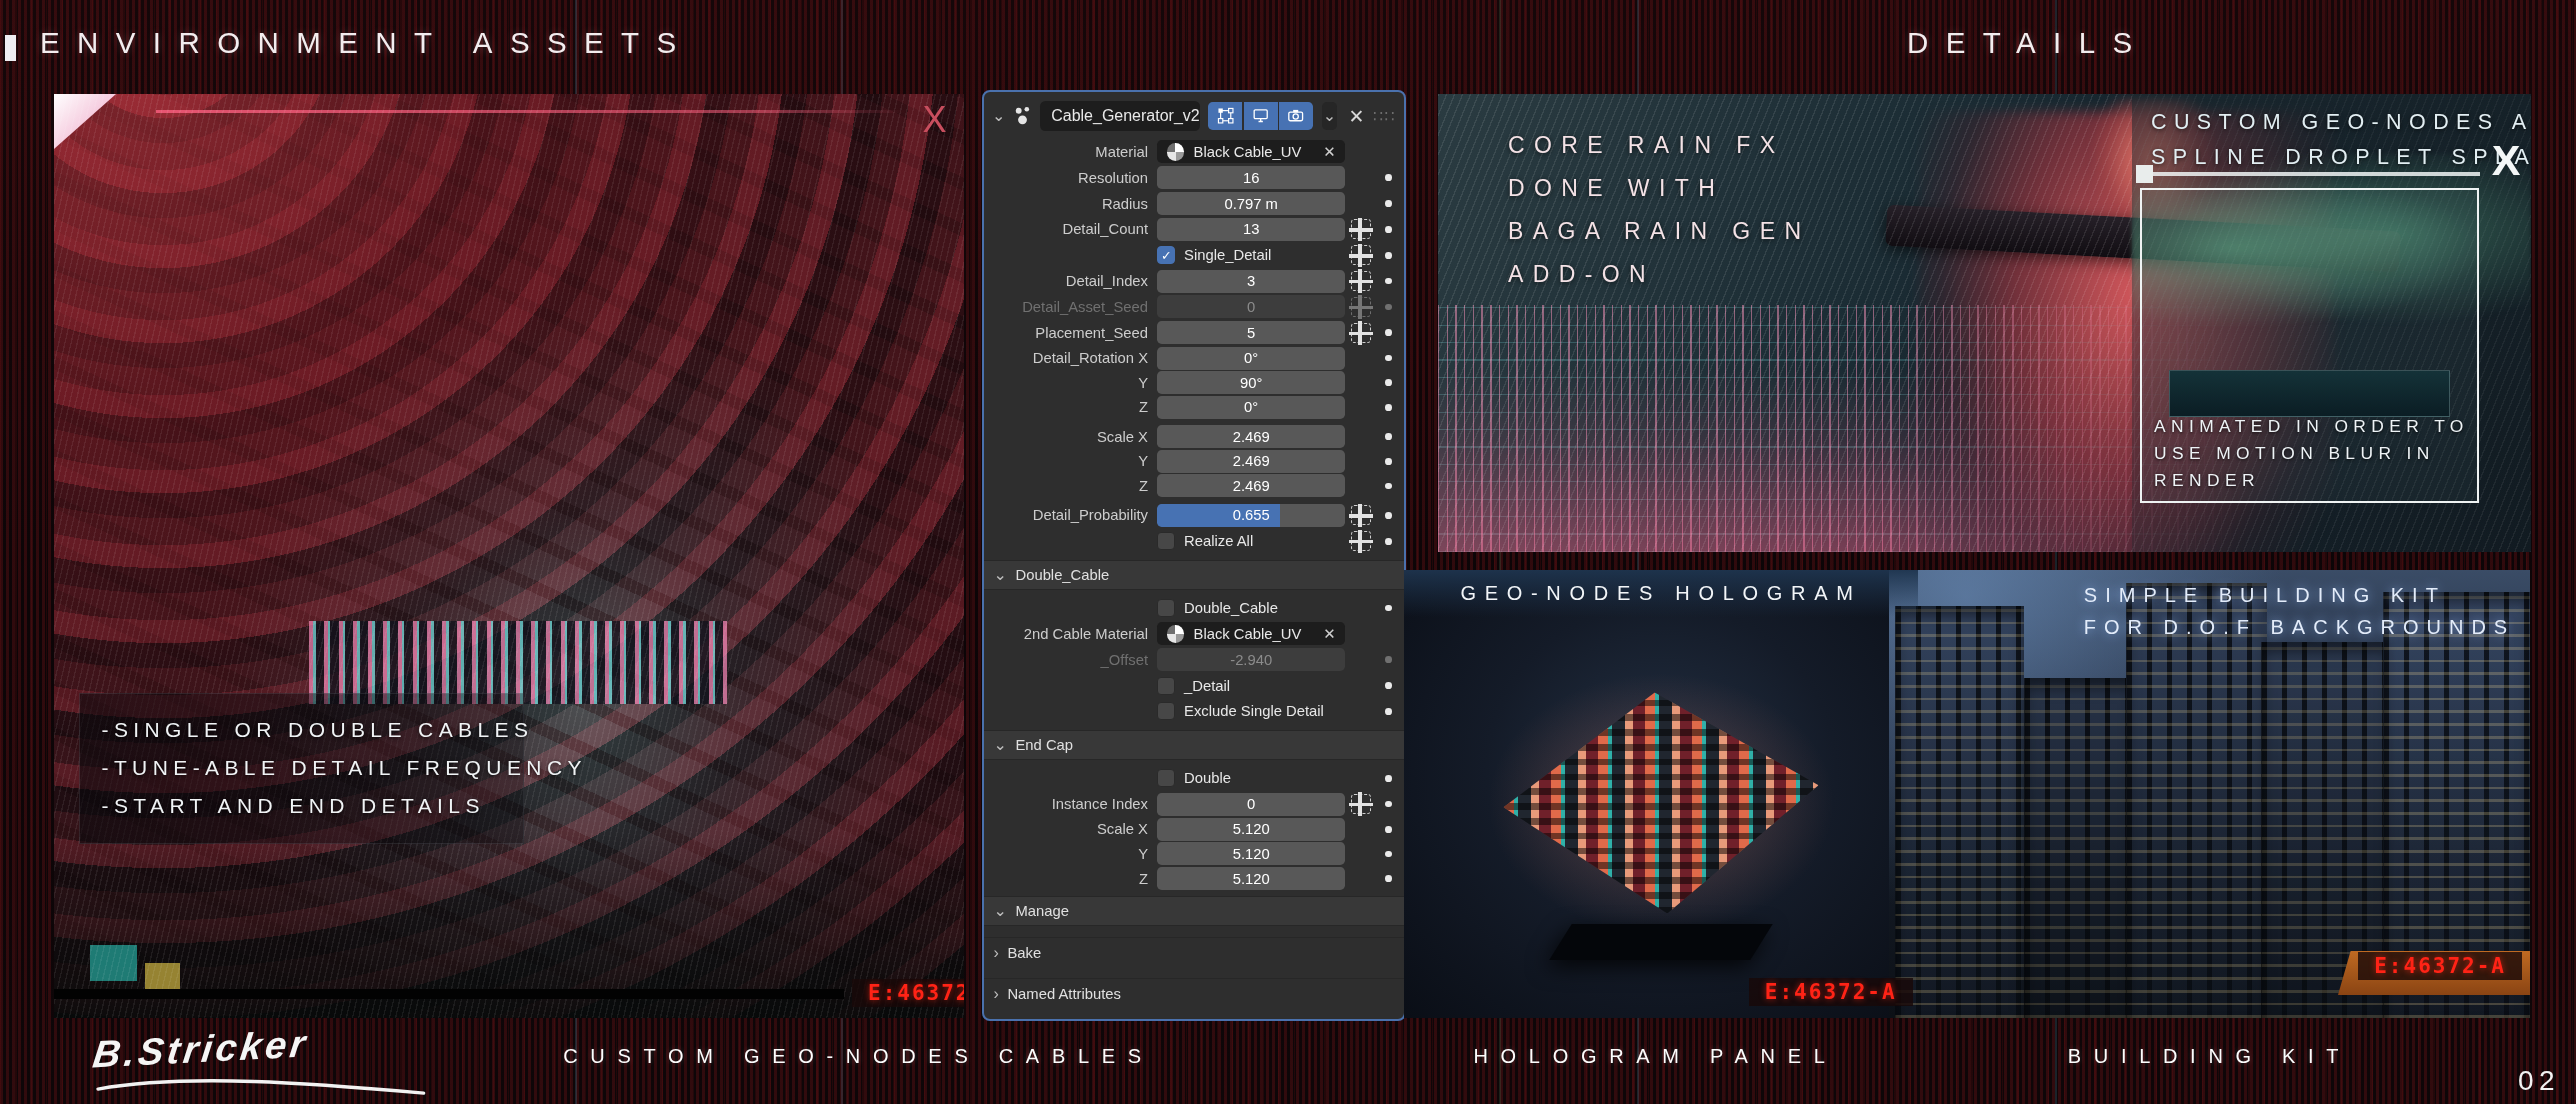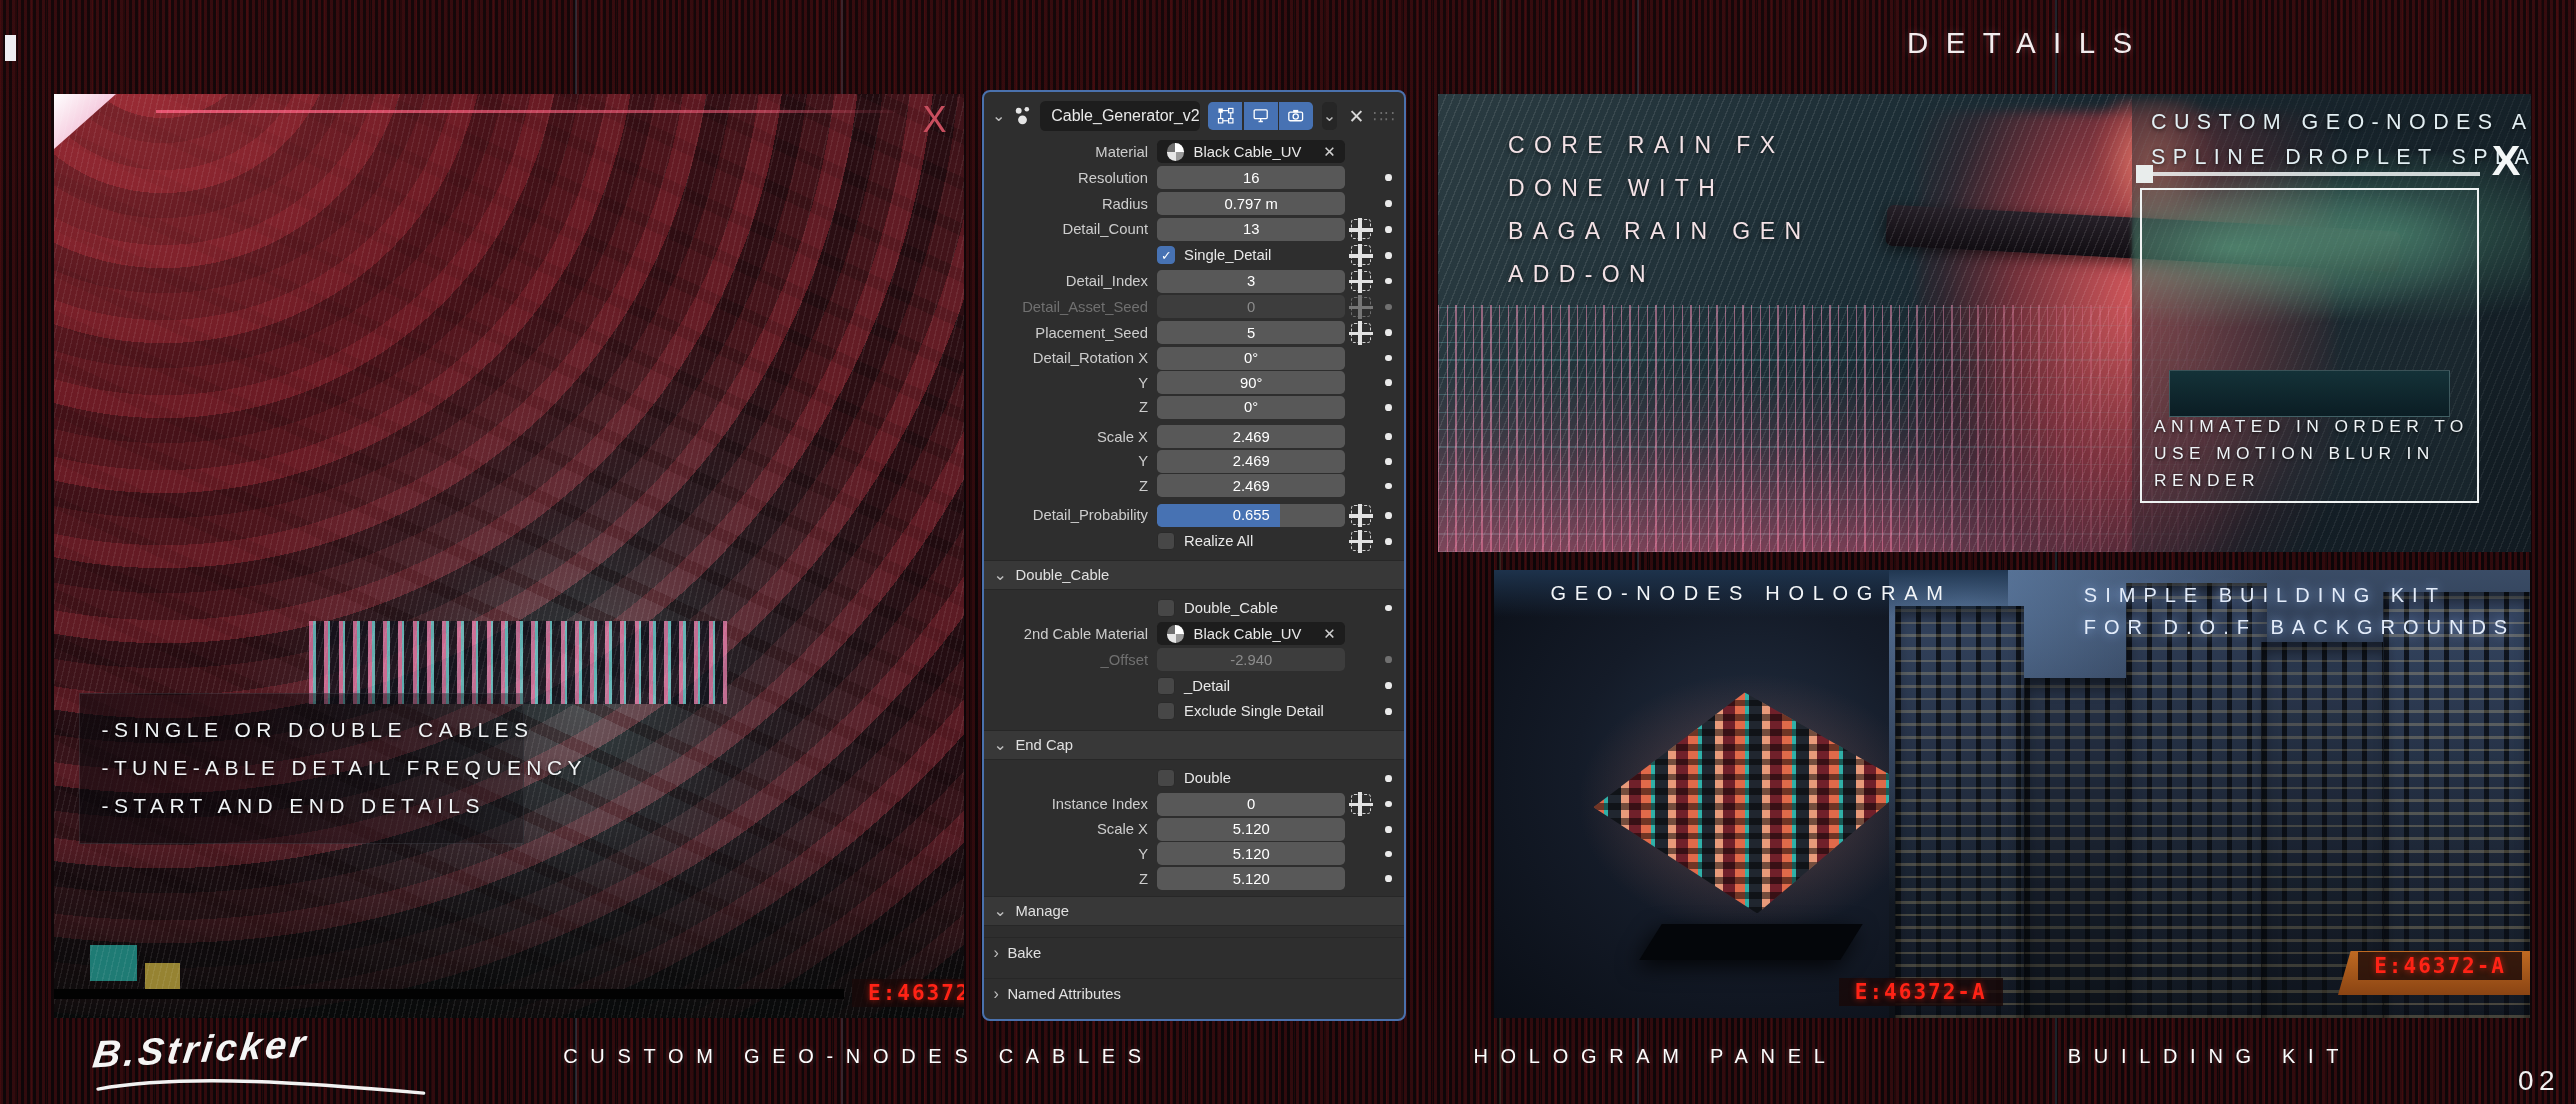--- a/index.html
+++ b/index.html
@@ -173,21 +173,21 @@
   .c-handle { position:absolute; left:-1.3px; top:-6.7px; width:17.4px; height:17.4px; background:#e9edec; }
   .frame { position:absolute; left:8px; top:94px; width:339px; height:315px; border:2.7px solid #eff3f3;
     background:rgba(120,160,150,0.07); }
   .machine { position:absolute; left:8%; bottom:27%; width:84%; height:15%;
     background:linear-gradient(180deg,#143238,#0b1d24); border:1.3px solid rgba(200,240,240,0.25); }
   .frame-note { position:absolute; left:12px; bottom:6.7px; }
   .frame-note .fline { color:#eef3f6; font-size:17.4px; letter-spacing:5.4px; line-height:27px; white-space:nowrap;
     text-shadow:0 0.7px 3.4px rgba(0,0,0,0.8); }
 
   
-  .hologram-image { position:absolute; left:1494px; top:570px; width:514px; height:448px; overflow:hidden;
+  .hologram-image { position:absolute; left:1404px; top:570px; width:514px; height:448px; overflow:hidden;
     background:radial-gradient(ellipse at 50% 45%, #233043 0%, #141b28 48%, #0a0e16 100%); }
   .holo-topbar { position:absolute; left:0; top:0; right:0; height:47px; z-index:3;
     background:linear-gradient(180deg, rgba(30,52,78,0.95), rgba(10,14,22,0));
     display:flex; align-items:center; justify-content:center; }
   .holo-topbar span { color:#f2f5f8; font-size:20px; letter-spacing:8.7px; white-space:nowrap; }
   .chip { position:absolute; left:50%; top:52%; width:315px; height:221px; transform:translate(-50%,-50%);
     clip-path:polygon(48% 0%, 100% 42%, 52% 100%, 0% 52%);
     background:
       repeating-linear-gradient(0deg, rgba(0,0,0,0.5) 0 6.7px, rgba(0,0,0,0) 6.7px 14.8px),
       repeating-linear-gradient(90deg, #e06a4a 0 10.7px, #30b0a8 10.7px 14.8px, #20262f 14.8px 27px, #e89a7a 27px 35px, #70202a 35px 47px);
@@ -226,20 +226,21 @@
 
 <div class="poster">
 
   <div class="vline" style="left:575px; background:rgba(100,190,230,0.18);"></div>
   <div class="vline" style="left:841px; background:rgba(100,190,230,0.14);"></div>
   <div class="vline" style="left:1499px; background:rgba(120,230,160,0.12);"></div>
   <div class="vline" style="left:1637px; background:rgba(100,190,230,0.16);"></div>
   <div class="vline" style="left:2055px; background:rgba(100,190,230,0.16);"></div>
 
   <div class="tick"></div>
+  <div class="big-title" id="title-left">ENVIRONMENT ASSETS</div>
   <div class="big-title" id="title-right">DETAILS</div>
 
   <div class="cables-image">
     <div class="corner-triangle"></div>
     <div class="top-scanline"></div>
     <div class="img-close-x">X</div>
     <div class="glitch-band"></div>
     <div class="floor-shadow"></div>
     <div class="crate-a"></div>
     <div class="crate-b"></div>

